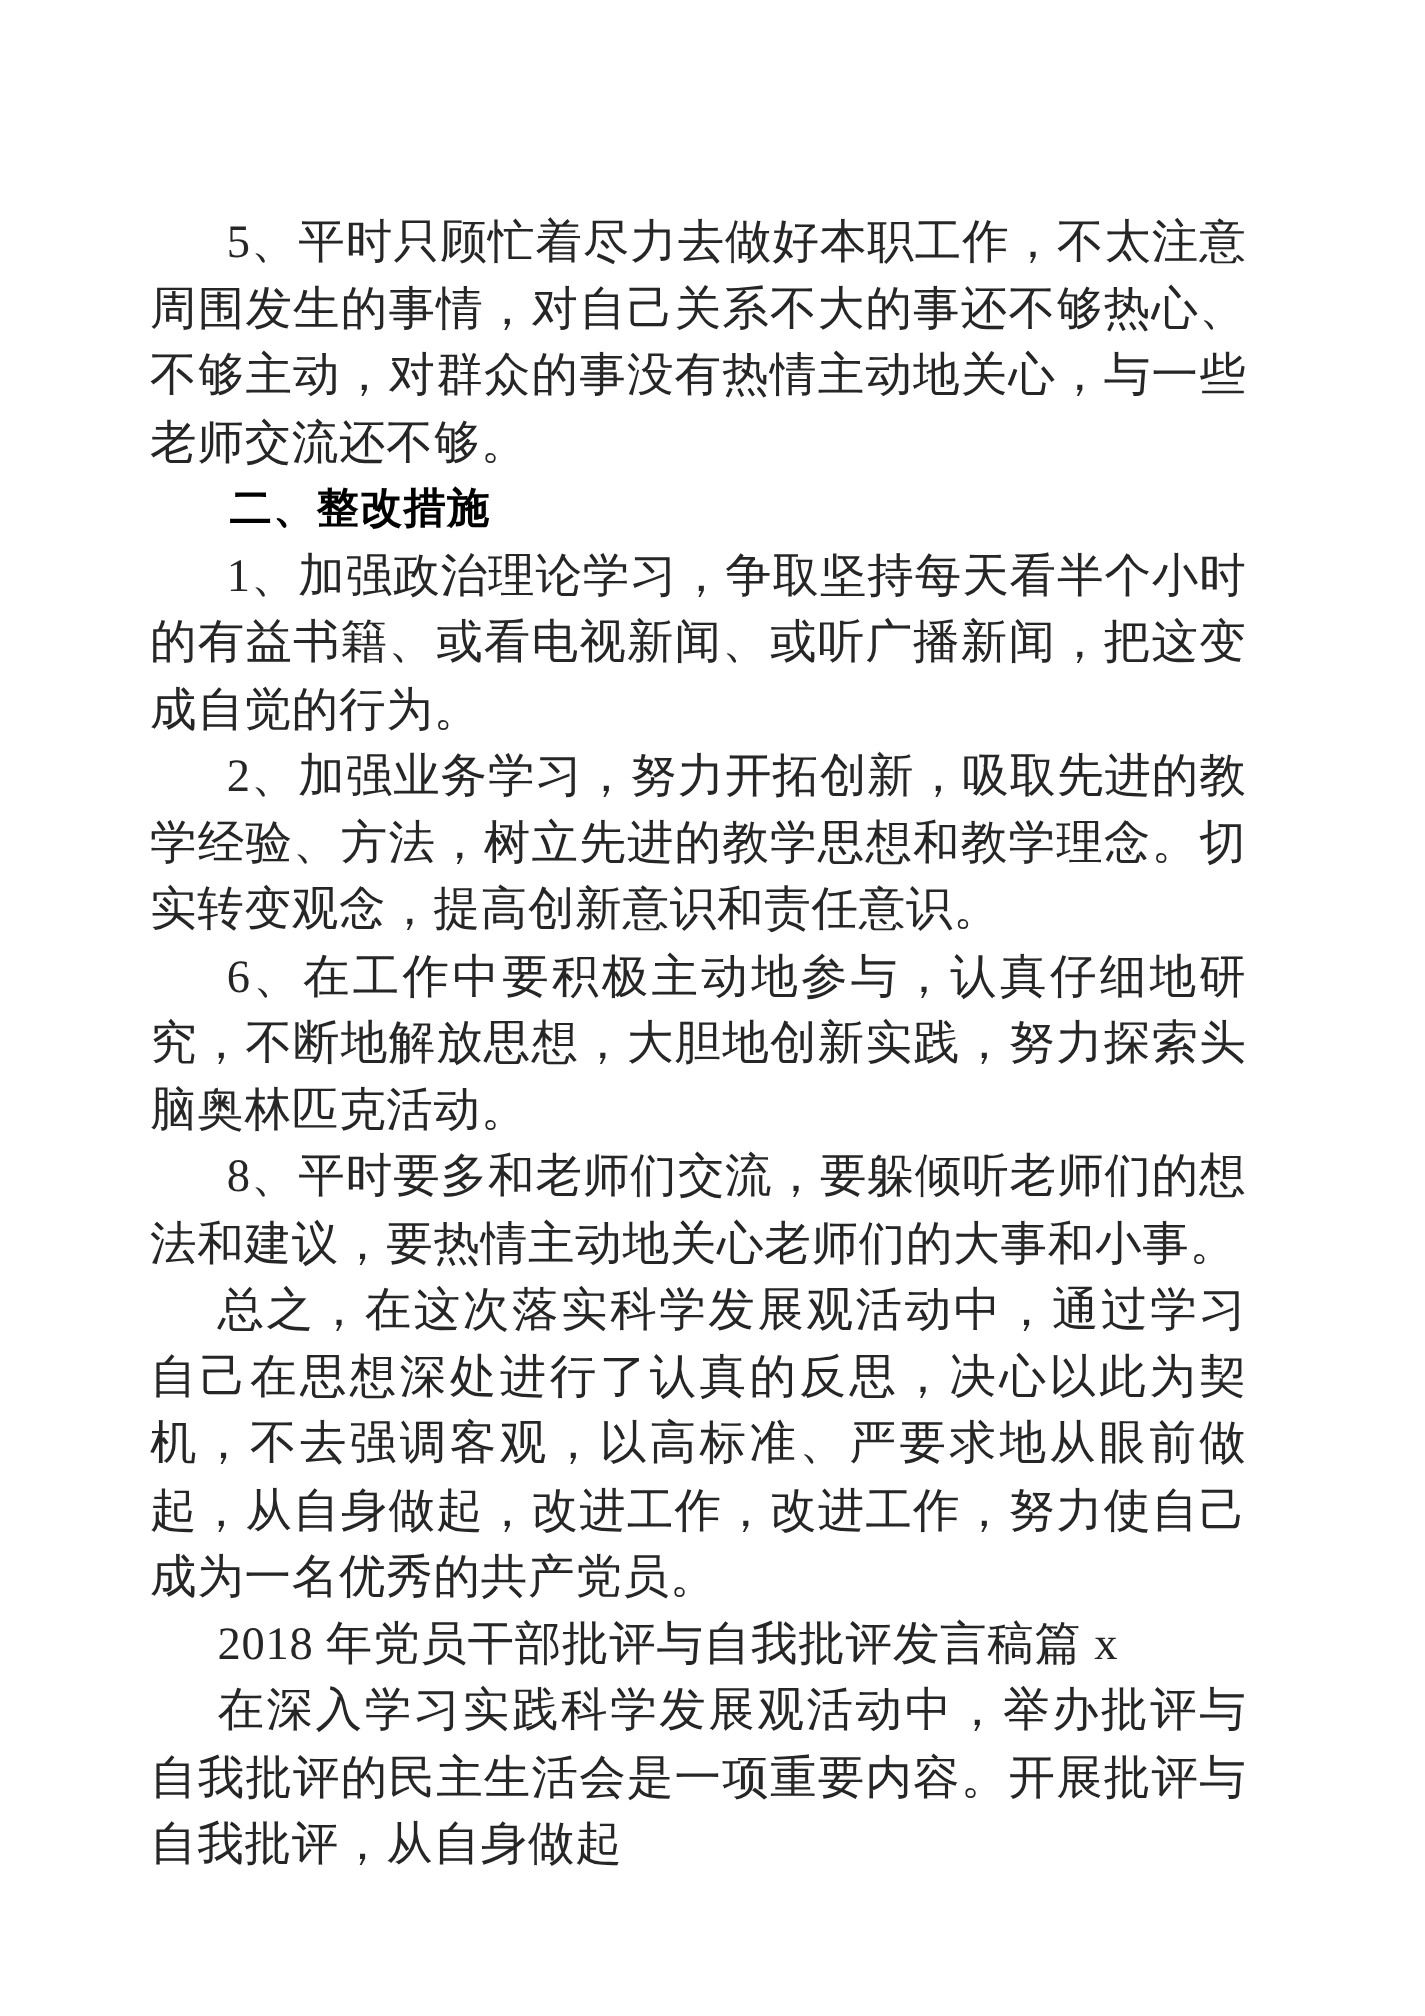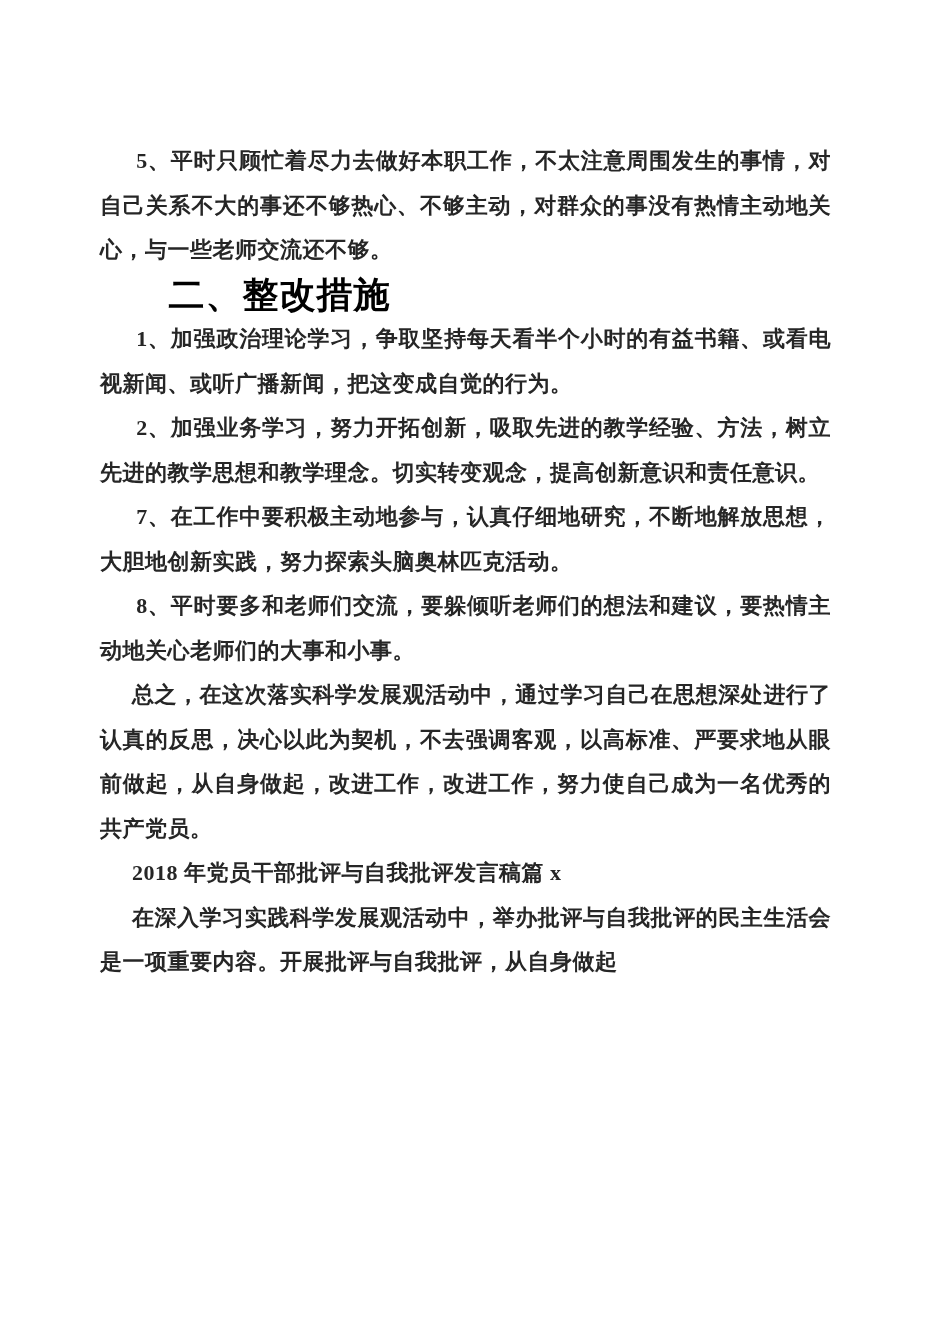--- a/index.html
+++ b/index.html
@@ -17,34 +17,34 @@
   .content {
     position: absolute;
     left: 100px;
     top: 139px;
     width: 731px;
     color: #262626;
     font-family: "Liberation Serif", "DejaVu Serif", serif;
   }
   .para {
     margin: 0;
-    font-size: 22px;
+    font-size: 31px;
     line-height: 44.5px;
-    font-weight: 700;
+    font-weight: 400;
     text-align: justify;
     text-indent: 1.45em;
     letter-spacing: 0.5px;
     word-break: break-all;
   }
   .para.numbered {
     text-indent: 1.65em;
   }
   .heading {
     margin: 0;
-    font-size: 36px;
+    font-size: 28px;
     line-height: 44.5px;
     font-family: "Liberation Sans", "DejaVu Sans", sans-serif;
     font-weight: 700;
     color: #000000;
     text-indent: 1.9em;
     text-align: left;
     letter-spacing: 1px;
   }
 </style>
 </head>
@@ -55,21 +55,21 @@
 
     <p class="para numbered">5、平时只顾忙着尽力去做好本职工作，不太注意周围发生的事情，对自己关系不大的事还不够热心、不够主动，对群众的事没有热情主动地关心，与一些老师交流还不够。</p>
 
     <h2 class="heading">二、整改措施</h2>
 
 
     <p class="para numbered">1、加强政治理论学习，争取坚持每天看半个小时的有益书籍、或看电视新闻、或听广播新闻，把这变成自觉的行为。</p>
 
     <p class="para numbered">2、加强业务学习，努力开拓创新，吸取先进的教学经验、方法，树立先进的教学思想和教学理念。切实转变观念，提高创新意识和责任意识。</p>
 
-    <p class="para numbered">7、在工作中要积极主动地参与，认真仔细地研究，不断地解放思想，大胆地创新实践，努力探索头脑奥林匹克活动。</p>
+    <p class="para numbered">6、在工作中要积极主动地参与，认真仔细地研究，不断地解放思想，大胆地创新实践，努力探索头脑奥林匹克活动。</p>
 
     <p class="para numbered">8、平时要多和老师们交流，要躲倾听老师们的想法和建议，要热情主动地关心老师们的大事和小事。</p>
 
     <p class="para">总之，在这次落实科学发展观活动中，通过学习自己在思想深处进行了认真的反思，决心以此为契机，不去强调客观，以高标准、严要求地从眼前做起，从自身做起，改进工作，改进工作，努力使自己成为一名优秀的共产党员。</p>
 
     <p class="para">2018 年党员干部批评与自我批评发言稿篇 x</p>
 
     <p class="para">在深入学习实践科学发展观活动中，举办批评与自我批评的民主生活会是一项重要内容。开展批评与自我批评，从自身做起</p>
 
   </div>

